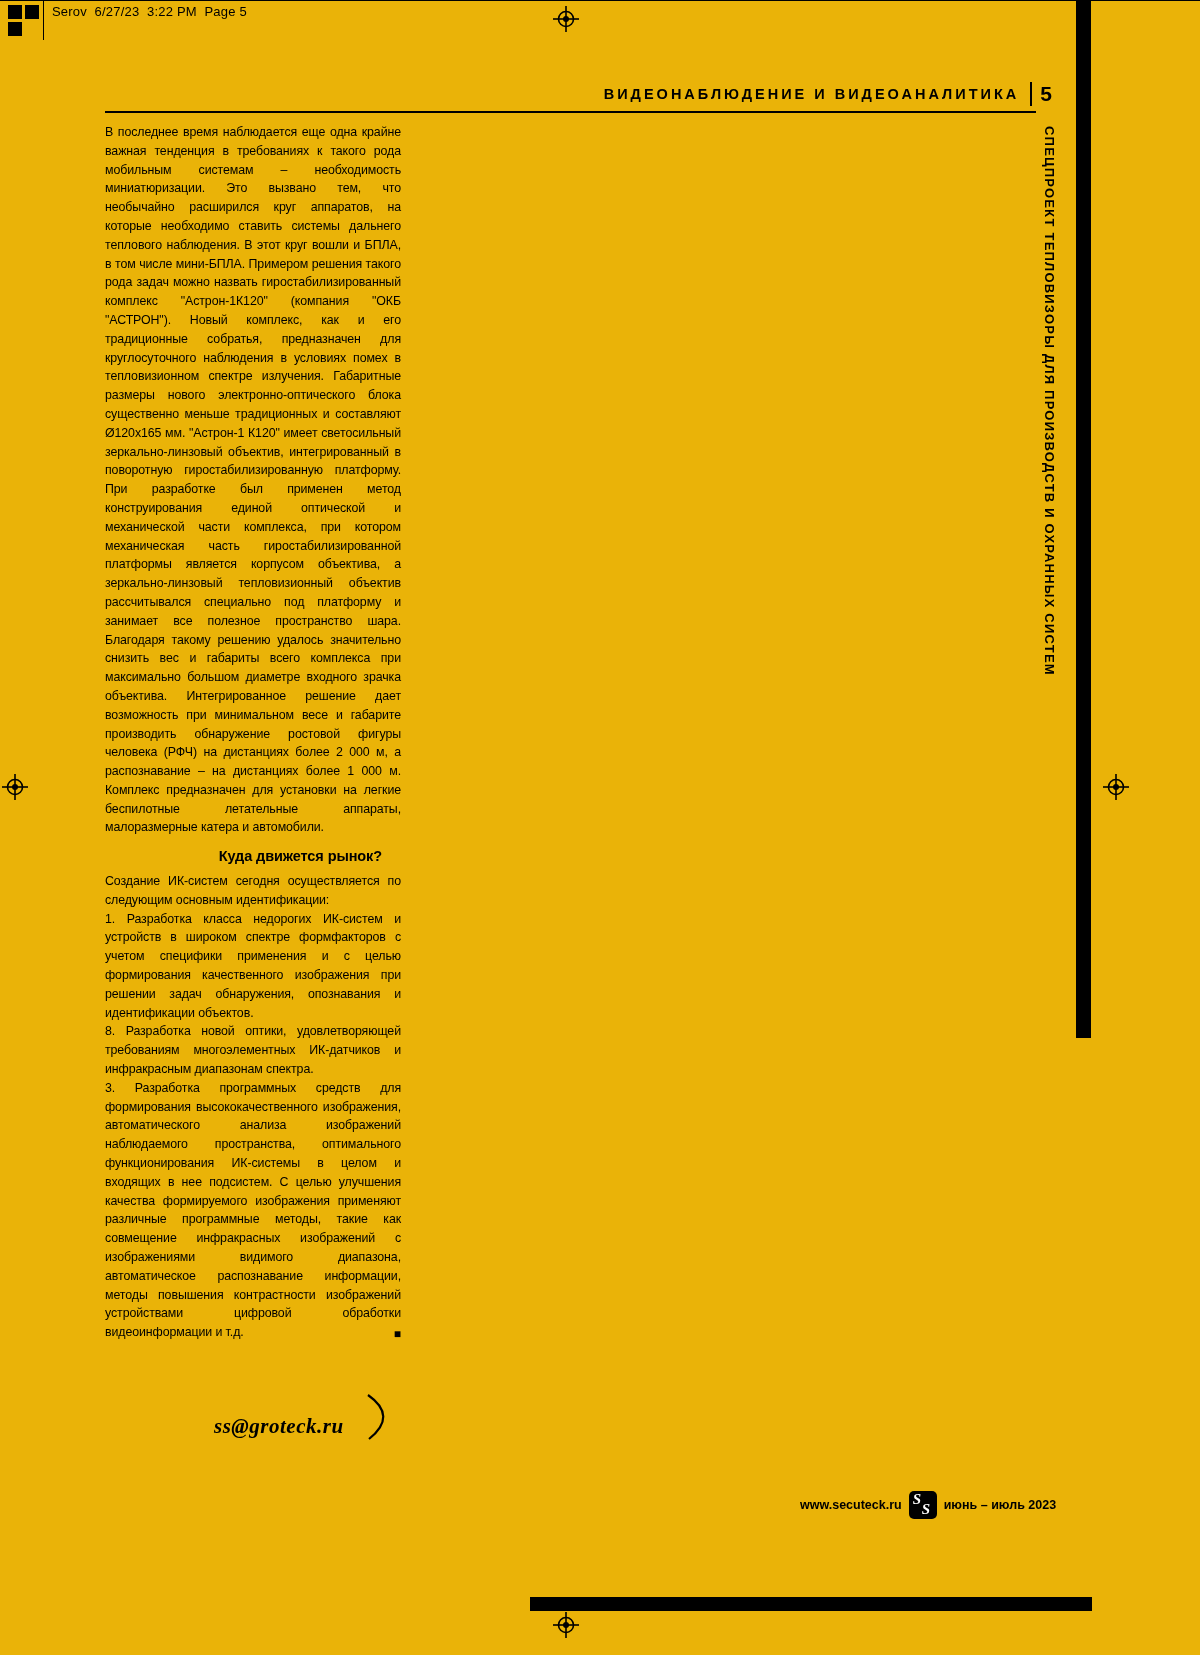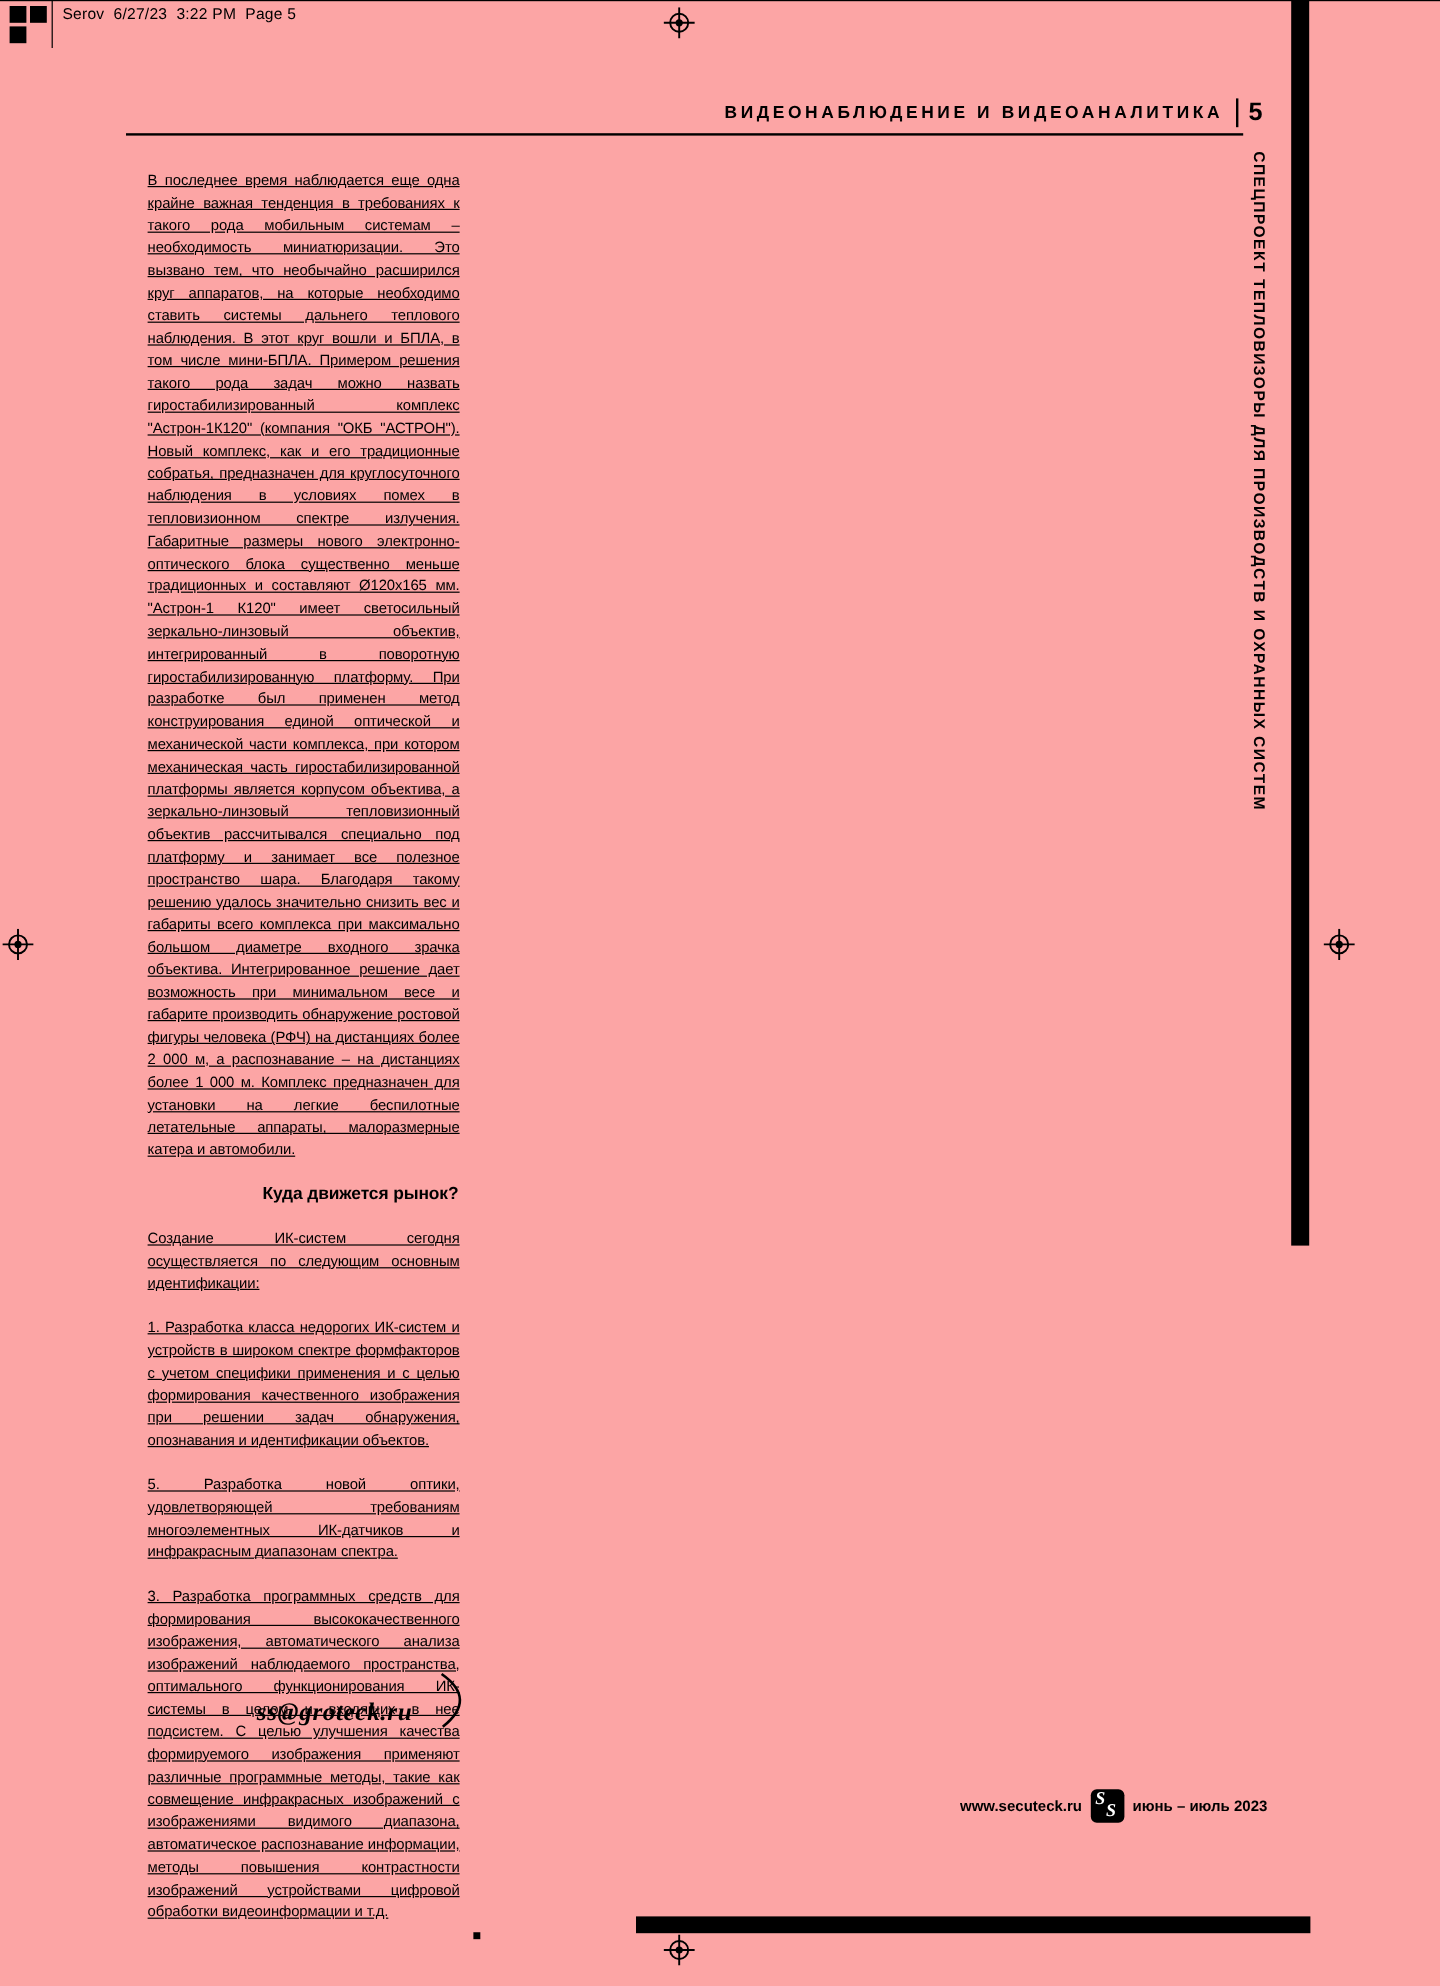--- a/index.html
+++ b/index.html
@@ -1,17 +1,17 @@
 <!DOCTYPE html>
 <html><head>
 <meta charset="utf-8">
 <style>
   html,body{margin:0;padding:0;background:#fff;}
   .page{
-    position:relative;width:1200px;height:1655px;background:#fca5a5;
+    position:relative;width:1200px;height:1655px;background:#eab308;
     overflow:hidden;font-family:"Liberation Sans",sans-serif;color:#000;
   }
 
   
   .trim-line-top{position:absolute;left:0;top:0;width:1200px;height:1px;background:#000;}
   .crop-vline{position:absolute;left:43px;top:0;width:1px;height:40px;background:#000;}
   .crop-square{position:absolute;width:14px;height:14px;background:#000;}
   .sq1{left:8px;top:5px;}
   .sq2{left:25px;top:5px;}
   .sq3{left:8px;top:22px;}
@@ -35,21 +35,21 @@
   .vertical-label{
     position:absolute;left:1042px;top:126px;
     writing-mode:vertical-rl;font-weight:bold;font-size:13px;letter-spacing:1.2px;white-space:nowrap;
   }
 
   
   .body-col{
     position:absolute;left:105px;top:123px;width:296px;
     font-size:12.4px;line-height:18.8px;text-align:justify;letter-spacing:-0.1px;
   }
-  .body-col p{margin:18px;text-decoration:underline;}
+  .body-col p{margin:0;}
   .market-heading{font-size:14.5px;font-weight:bold;text-align:right;margin:10px 19px 6px 0;}
   .endmark{position:absolute;right:0;bottom:2px;font-size:12px;line-height:12px;}
 
   
   .feedback-box{
     position:absolute;left:103px;top:1390px;width:298px;height:27px;box-sizing:border-box;
     border:1.5px solid #000;border-radius:14px;display:flex;align-items:center;padding:0 10px;
     font-family:"Liberation Serif",serif;font-style:italic;font-size:13px;white-space:nowrap;
   }
   .feedback-email{
@@ -112,21 +112,21 @@
   <div class="header-rule"></div>
 
   <div class="section-bar"></div>
   <div class="vertical-label">СПЕЦПРОЕКТ ТЕПЛОВИЗОРЫ ДЛЯ ПРОИЗВОДСТВ И ОХРАННЫХ СИСТЕМ</div>
 
   <div class="body-col">
     <p>В последнее время наблюдается еще одна крайне важная тенденция в требованиях к такого рода мобильным системам – необходимость миниатюризации. Это вызвано тем, что необычайно расширился круг аппаратов, на которые необходимо ставить системы дальнего теплового наблюдения. В этот круг вошли и БПЛА, в том числе мини-БПЛА. Примером решения такого рода задач можно назвать гиростабилизированный комплекс "Астрон-1К120" (компания "ОКБ "АСТРОН"). Новый комплекс, как и его традиционные собратья, предназначен для круглосуточного наблюдения в условиях помех в тепловизионном спектре излучения. Габаритные размеры нового электронно-оптического блока существенно меньше традиционных и составляют Ø120х165 мм. "Астрон-1 К120" имеет светосильный зеркально-линзовый объектив, интегрированный в поворотную гиростабилизированную платформу. При разработке был применен метод конструирования единой оптической и механической части комплекса, при котором механическая часть гиростабилизированной платформы является корпусом объектива, а зеркально-линзовый тепловизионный объектив рассчитывался специально под платформу и занимает все полезное пространство шара. Благодаря такому решению удалось значительно снизить вес и габариты всего комплекса при максимально большом диаметре входного зрачка объектива. Интегрированное решение дает возможность при минимальном весе и габарите производить обнаружение ростовой фигуры человека (РФЧ) на дистанциях более 2 000 м, а распознавание – на дистанциях более 1 000 м. Комплекс предназначен для установки на легкие беспилотные летательные аппараты, малоразмерные катера и автомобили.</p>
     <h3 class="market-heading">Куда движется рынок?</h3>
     <p>Создание ИК-систем сегодня осуществляется по следующим основным идентификации:</p>
     <p>1. Разработка класса недорогих ИК-систем и устройств в широком спектре формфакторов с учетом специфики применения и с целью формирования качественного изображения при решении задач обнаружения, опознавания и идентификации объектов.</p>
-    <p>5. Разработка новой оптики, удовлетворяющей требованиям многоэлементных ИК-датчиков и инфракрасным диапазонам спектра.</p>
+    <p>8. Разработка новой оптики, удовлетворяющей требованиям многоэлементных ИК-датчиков и инфракрасным диапазонам спектра.</p>
     <p>3. Разработка программных средств для формирования высококачественного изображения, автоматического анализа изображений наблюдаемого пространства, оптимального функционирования ИК-системы в целом и входящих в нее подсистем. С целью улучшения качества формируемого изображения применяют различные программные методы, такие как совмещение инфракрасных изображений с изображениями видимого диапазона, автоматическое распознавание информации, методы повышения контрастности изображений устройствами цифровой обработки видеоинформации и т.д.</p>
     <span class="endmark">■</span>
   </div>
 
   <div class="feedback-email">ss@groteck.ru</div>
   <svg class="feedback-tail" width="36" height="46" viewBox="0 0 36 46">
     <path d="M4,1 Q34,22 5,45" fill="none" stroke="#000" stroke-width="2.2"></path>
   </svg>
 
   <div class="bottom-info">

